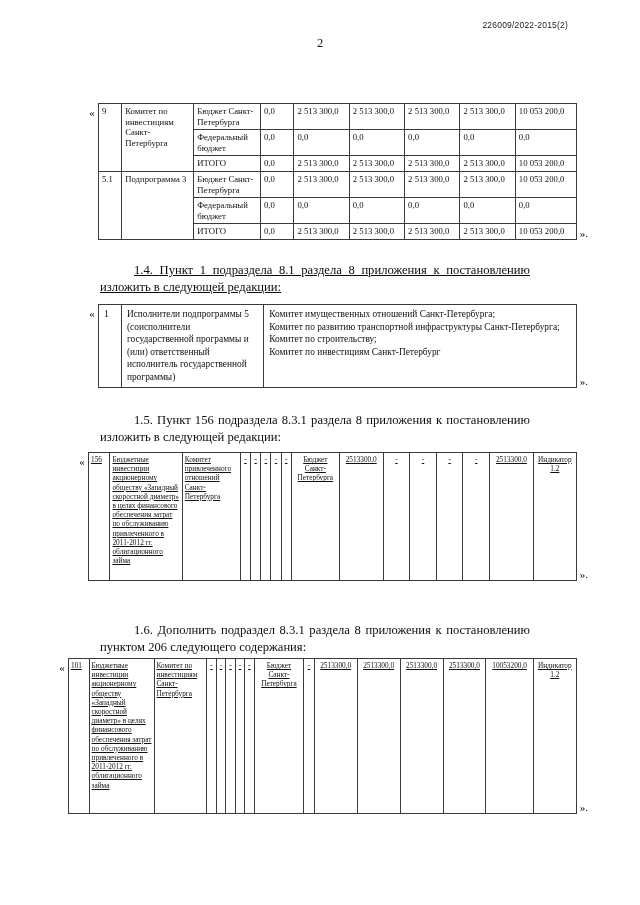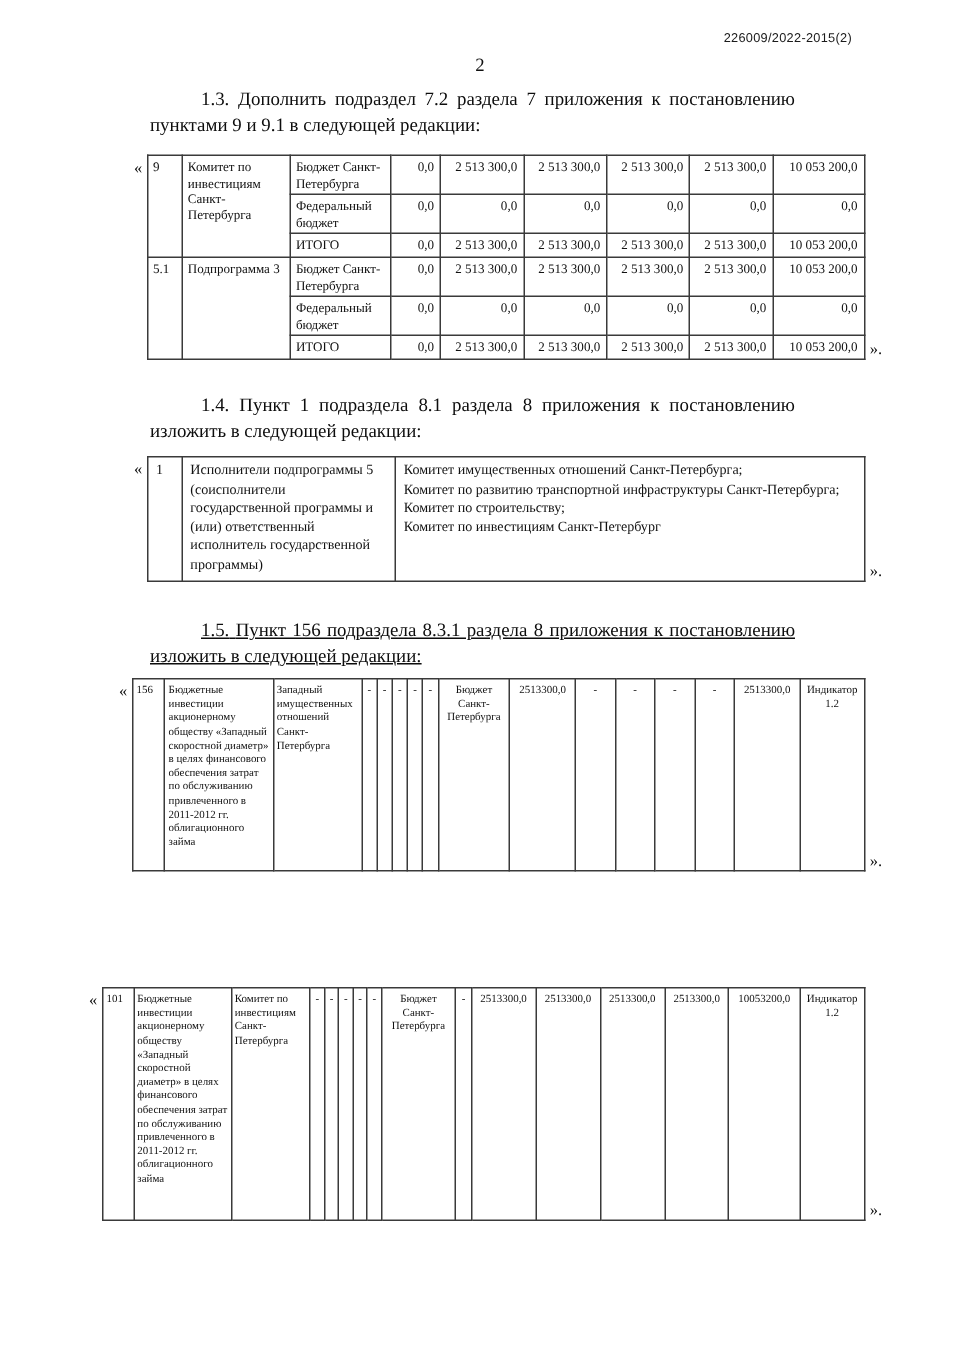--- a/index.html
+++ b/index.html
@@ -87,46 +87,43 @@
     padding: 2px 3px;
     font-size: 8.6px;
     line-height: 10.4px;
     color: #111;
   }
   .ctr { text-align: center; }
   .vmid { vertical-align: middle; }
 
   
   #table-budget td { font-size: 8.7px; line-height: 10.6px; }
-  #table-budget td.cell-num { text-align: right; padding-right: 4px; white-space: nowrap; margin-left: 35px; }
+  #table-budget td.cell-num { padding-right: 4px; white-space: nowrap; margin-left: 35px; }
 
   
   #table-executors td { font-size: 9.4px; line-height: 12.6px; padding: 3px 5px; }
 
   
   #table-item156 td, #table-item206 td {
     font-size: 7.3px;
     line-height: 9.2px;
     padding: 2px 2px;
+    text-decoration: underline;
   }
   #table-item156 td.dash, #table-item206 td.dash { text-align: center; }
   #table-item156 td.valnum, #table-item206 td.valnum { text-align: center; white-space: nowrap; }
 </style>
 </head>
 <body>
 
 <div class="page">
 
   <div class="doc-code">226009/2022-2015(2)</div>
   <div class="page-number">2</div>
 
-  <div class="para" style="top:58px;">
-    <span class="ind"></span><span>1.3.</span>
-    <span>Дополнить подраздел 7.2 раздела 7 приложения к постановлению пунктами 9 и 9.1 в следующей редакции:</span>
-  </div>
 
   <div class="tblock" style="top:103px; left:86px;">
     <div class="quote-open">«</div>
     <table class="doc" id="table-budget">
       <colgroup>
         <col style="width:30px">
           <col style="width:85px">
           <col style="width:78px">
         <col style="width:52px">
           <col style="width:63px">
@@ -193,21 +190,21 @@
           <td class="cell-num">2 513 300,0</td>
           <td class="cell-num">2 513 300,0</td>
           <td class="cell-num">2 513 300,0</td>
           <td class="cell-num">10 053 200,0</td>
         </tr>
       </tbody>
     </table>
     <div class="quote-close">».</div>
   </div>
 
-  <div class="para" style="top:262px;">
+  <div class="para" style="top:262px;text-decoration:underline;">
     <span class="ind"></span><span>1.4.</span>
     <span>Пункт 1 подраздела 8.1 раздела 8 приложения к постановлению изложить в следующей редакции:</span>
   </div>
 
   <div class="tblock" style="top:304px; left:86px;">
     <div class="quote-open">«</div>
     <table class="doc" id="table-executors">
       <colgroup>
           <col style="width:24px">
           <col style="width:152px">
@@ -220,21 +217,21 @@
           <td style="white-space:pre-line">Комитет имущественных отношений Санкт-Петербурга;
 Комитет по развитию транспортной инфраструктуры Санкт-Петербурга;
 Комитет по строительству;
 Комитет по инвестициям Санкт-Петербург</td>
         </tr>
       </tbody>
     </table>
     <div class="quote-close">».</div>
   </div>
 
-  <div class="para" style="top:412px;text-decoration:underline;">
+  <div class="para" style="top:412px;">
     <span class="ind"></span><span>1.5.</span>
     <span>Пункт 156 подраздела 8.3.1 раздела 8 приложения к постановлению изложить в следующей редакции:</span>
   </div>
 
   <div class="tblock" style="top:452px; left:76px;">
     <div class="quote-open">«</div>
     <table class="doc" id="table-item156">
       <colgroup>
         <col style="width:23px">
           <col style="width:77px">
@@ -250,40 +247,44 @@
           <col style="width:32px">
           <col style="width:32px">
           <col style="width:32px">
         <col style="width:46px">
           <col style="width:44px">
       </colgroup>
       <tbody>
         <tr style="height:128px">
           <td>156</td>
           <td>Бюджетные инвестиции акционерному обществу «Западный скоростной диаметр» в целях финансового обеспечения затрат по обслуживанию привлеченного в 2011-2012 гг. облигационного займа</td>
-          <td>Западный имущественных отношений Санкт-Петербурга</td>
+          <td>Комитет привлеченного отношений Санкт-Петербурга</td>
           <td class="dash">-</td>
           <td class="dash">-</td>
           <td class="dash">-</td>
           <td class="dash">-</td>
           <td class="dash">-</td>
           <td class="ctr">Бюджет Санкт-Петербурга</td>
           <td class="valnum">2513300,0</td>
           <td class="valnum">-</td>
           <td class="valnum">-</td>
           <td class="valnum">-</td>
           <td class="valnum">-</td>
           <td class="valnum">2513300,0</td>
           <td class="ctr">Индикатор 1.2</td>
         </tr>
       </tbody>
     </table>
     <div class="quote-close">».</div>
   </div>
 
+  <div class="para" style="top:622px;">
+    <span class="ind"></span><span>1.6.</span>
+    <span>Дополнить подраздел 8.3.1 раздела 8 приложения к постановлению пунктом 206 следующего содержания:</span>
+  </div>
 
   <div class="tblock" style="top:658px; left:56px;">
     <div class="quote-open">«</div>
     <table class="doc" id="table-item206">
       <colgroup>
         <col style="width:24px">
           <col style="width:72px">
           <col style="width:58px">
         <col style="width:11px">
           <col style="width:11px">

